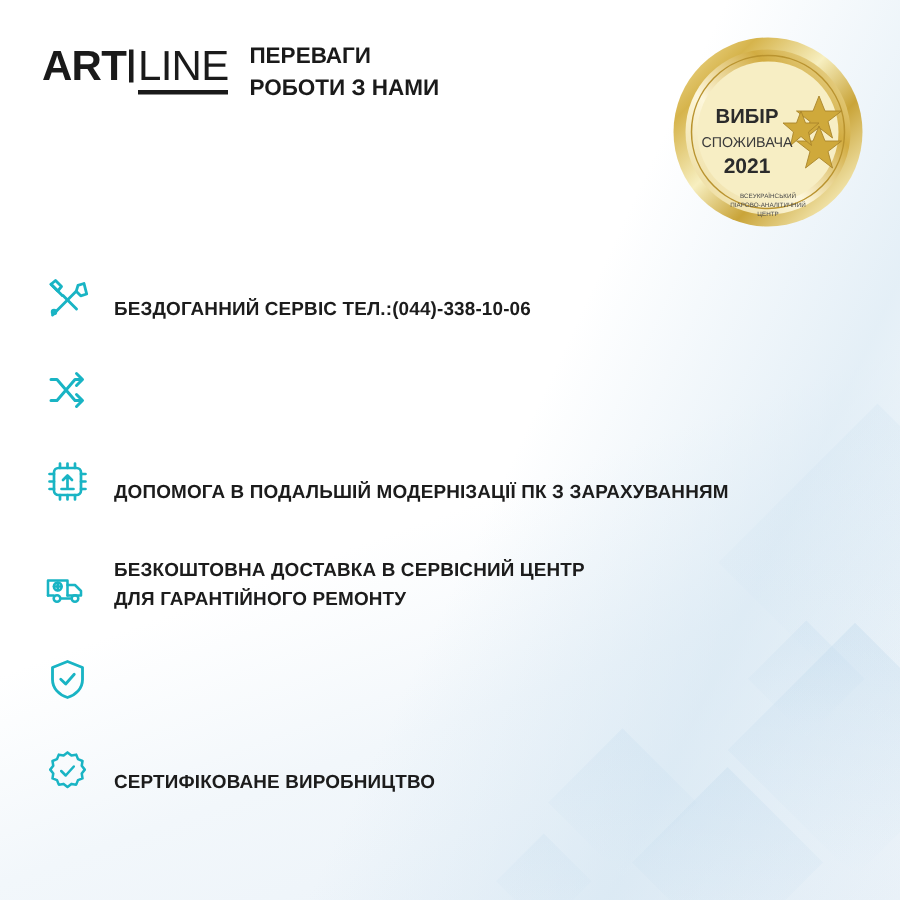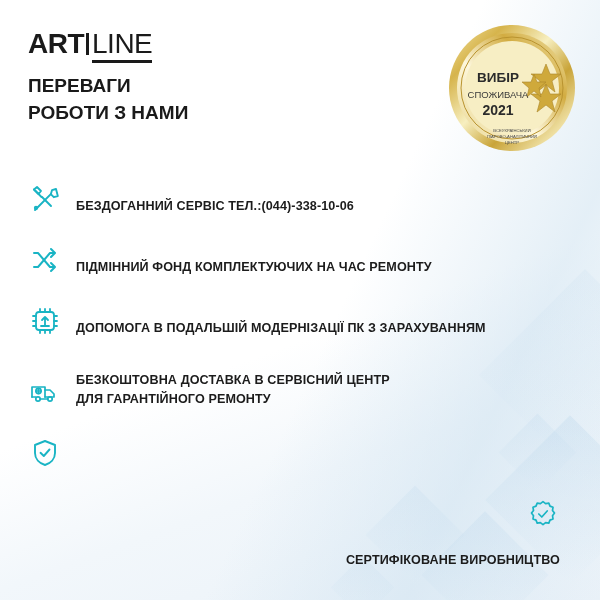--- a/index.html
+++ b/index.html
@@ -36,21 +36,20 @@
   .s6 { width: 45px;  height: 45px;  right: 215px; bottom: -10px; opacity: .30; }
 
   
   .header {
     position: absolute;
     top: 26px;
     left: 28px;
     display: flex;
     align-items: flex-start;
     gap: 14px;
-    flex-direction: column;
   }
   .logo {
     display: flex;
     align-items: center;
     font-weight: bold;
     letter-spacing: 0.5px;
     font-size: 27px;
     line-height: 1;
     color: #1a1a1a;
     padding-top: 4px;
@@ -78,21 +77,21 @@
   }
   .logo-under {
     position: absolute;
     left: 0;
     right: 0;
     bottom: -5px;
     height: 3px;
     background: #1a1a1a;
   }
   .header-title {
-    font-size: 19px;
+    font-size: 15px;
     font-weight: bold;
     color: #1a1a1a;
     line-height: 1.42;
     text-transform: uppercase;
     padding-top: 1px;
     max-width: 190px;
   }
 
   
   .badge {
@@ -110,21 +109,21 @@
     left: 28px;
     right: 40px;
   }
   .feature {
     display: flex;
     align-items: flex-end;
     gap: 14px;
     margin-bottom: 27px;
     min-height: 34px;
   }
-  .feature:last-child { margin-bottom: 0; flex-direction: column; }
+  .feature:last-child { margin-bottom: 0; }
   .f-icon {
     flex: 0 0 34px;
     width: 34px;
     height: 34px;
     display: flex;
     align-items: center;
     justify-content: center;
   }
   .f-text {
     font-size: 12.6px;
@@ -222,23 +221,20 @@
 
     <div class="feature">
       <div class="f-icon">
         <svg width="30" height="30" viewBox="0 0 30 30" fill="none" stroke="#19b4c4" stroke-width="2" stroke-linecap="round" stroke-linejoin="round">
           <path d="M4 8h4l12 14h4"></path>
           <path d="M4 22h4l12-14h4"></path>
           <polyline points="21,4 25,8 21,12"></polyline>
           <polyline points="21,18 25,22 21,26"></polyline>
         </svg>
       </div>
-      <div class="f-text">
-        <span>ПІДМІННИЙ ФОНД КОМПЛЕКТУЮЧИХ НА ЧАС РЕМОНТУ</span>
-      </div>
     </div>
 
     <div class="feature">
       <div class="f-icon">
         <svg width="30" height="30" viewBox="0 0 30 30" fill="none" stroke="#19b4c4" stroke-width="1.8" stroke-linecap="round" stroke-linejoin="round">
           <rect x="6" y="6" width="18" height="18" rx="3"></rect>
           <path d="M10 3v3M15 3v3M20 3v3M10 24v3M15 24v3M20 24v3"></path>
           <path d="M3 10h3M3 15h3M3 20h3M24 10h3M24 15h3M24 20h3"></path>
           <path d="M15 19v-8M15 11l-3 3M15 11l3 3"></path>
           <path d="M11 20h8"></path>

